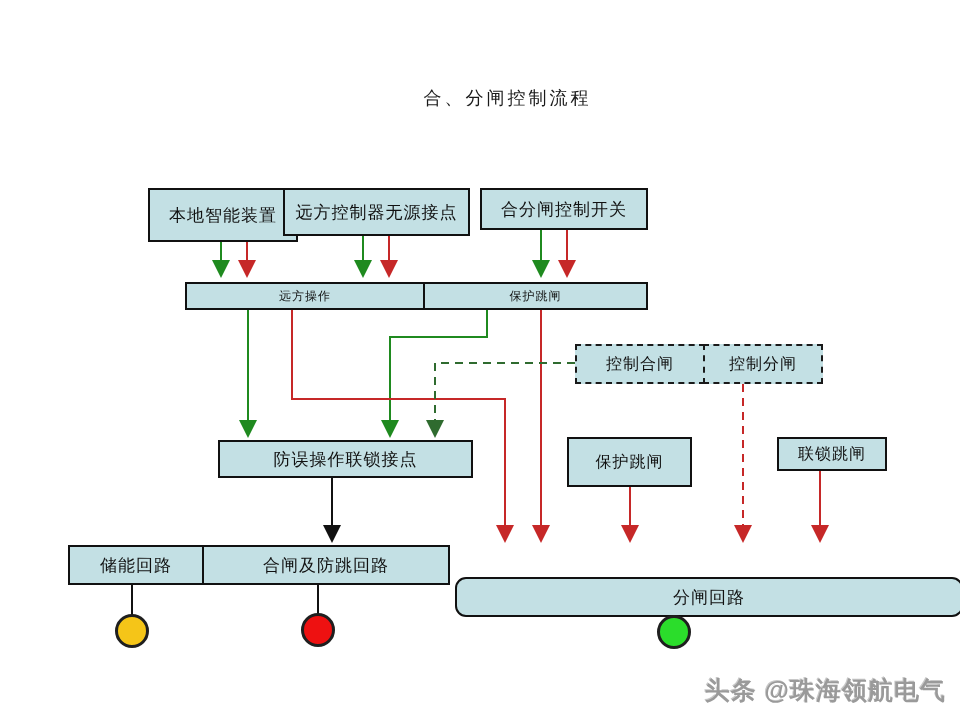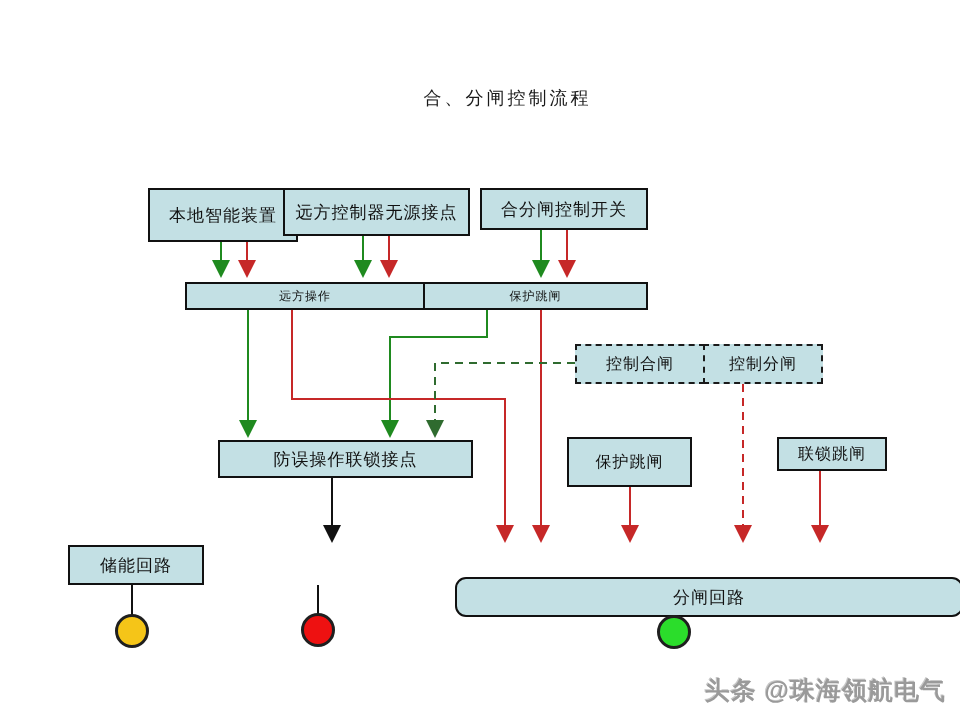--- a/index.html
+++ b/index.html
@@ -93,20 +93,21 @@
   <div class="box row2" style="left:423px;top:282px;width:225px;height:28px;">保护跳闸</div>
 
   <div class="box dashed" style="left:575px;top:344px;width:130px;height:40px;font-size:16px;">控制合闸</div>
   <div class="box dashed" style="left:703px;top:344px;width:120px;height:40px;font-size:16px;">控制分闸</div>
 
   <div class="box" style="left:218px;top:440px;width:255px;height:38px;">防误操作联锁接点</div>
   <div class="box" style="left:567px;top:437px;width:125px;height:50px;font-size:16px;">保护跳闸</div>
   <div class="box" style="left:777px;top:437px;width:110px;height:34px;font-size:16px;">联锁跳闸</div>
 
   <div class="box" style="left:68px;top:545px;width:136px;height:40px;">储能回路</div>
+  <div class="box" style="left:202px;top:545px;width:248px;height:40px;">合闸及防跳回路</div>
   <div class="box" style="left:455px;top:577px;width:508px;height:40px;border-radius:11px;">分闸回路</div>
 
   <div class="lamp" id="lamp-yellow"></div>
   <div class="lamp" id="lamp-red"></div>
   <div class="lamp" id="lamp-green"></div>
 
   <div id="watermark">头条 @珠海领航电气</div>
 
 </div>
 

